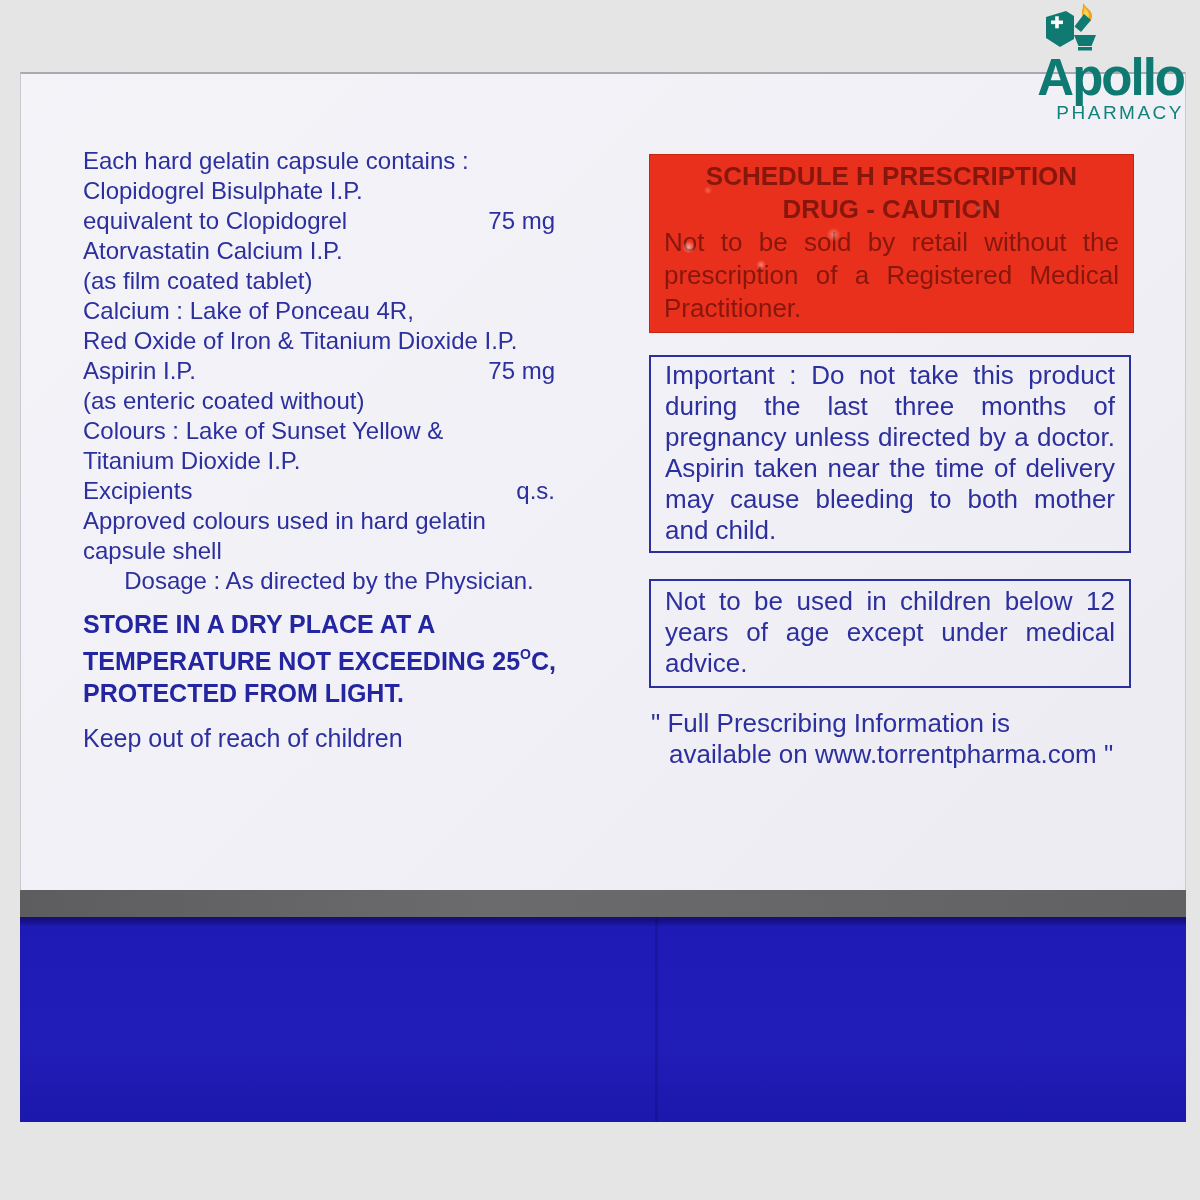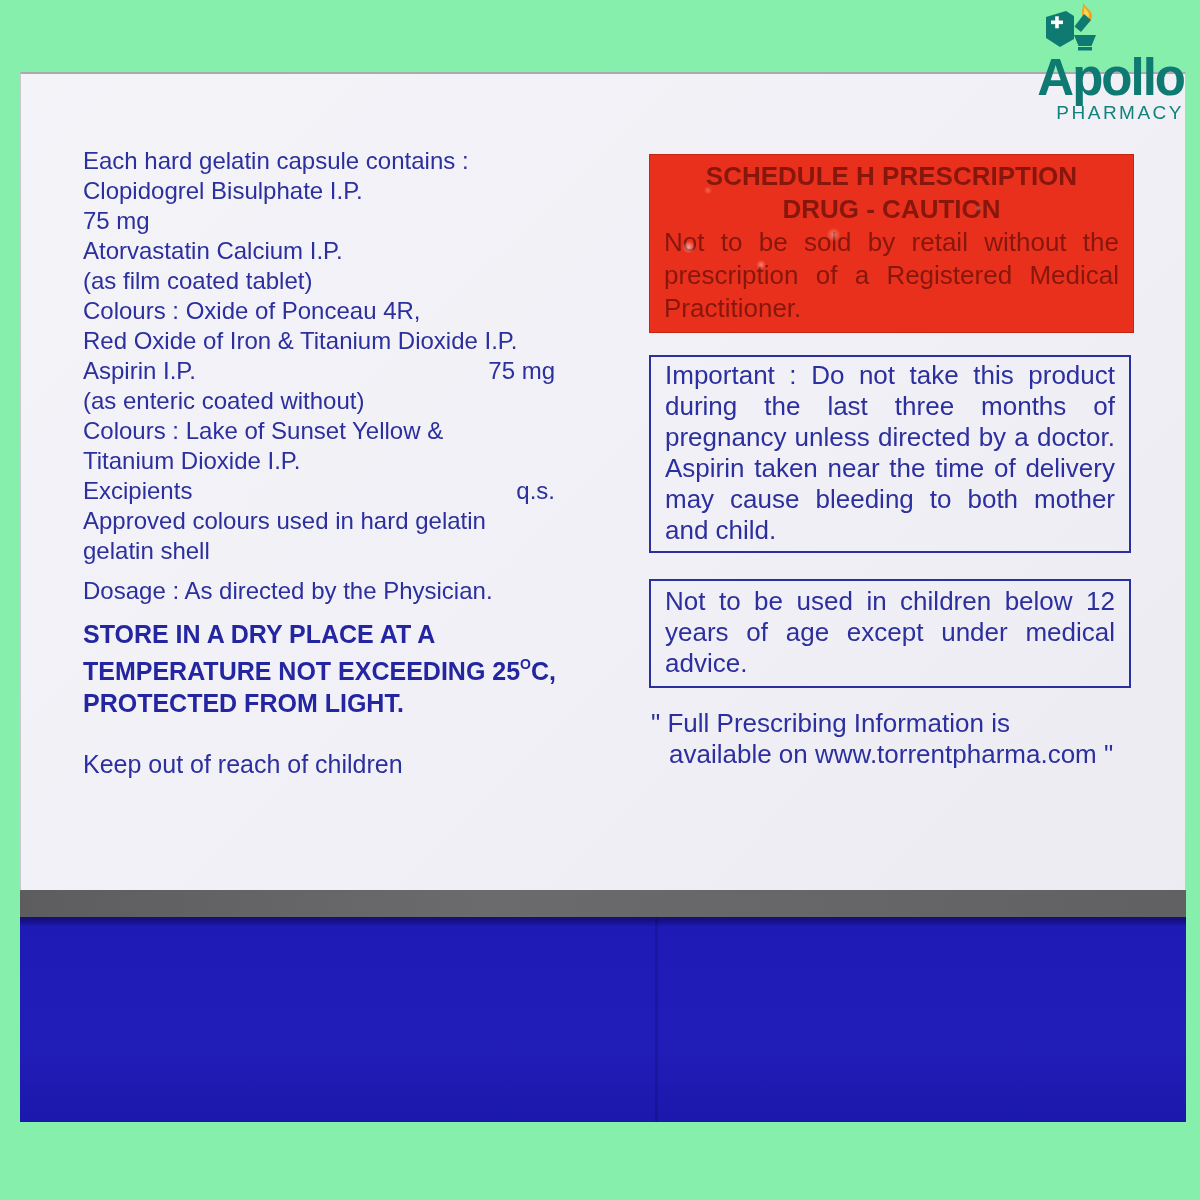--- a/index.html
+++ b/index.html
@@ -1,16 +1,16 @@
 <!DOCTYPE html>
 <html><head>
 <meta charset="utf-8">
 <style>
   html,body{margin:0;padding:0;background:#ffffff;}
-  .stage{position:relative;width:1200px;height:1200px;background:#86efac;overflow:hidden;
+  .stage{position:relative;width:1200px;height:1200px;background:#e5e5e5;overflow:hidden;
          font-family:"Liberation Sans","DejaVu Sans",sans-serif;}
 
   
   .carton{position:absolute;left:20px;top:72px;width:1166px;height:1050px;}
   .label-face{position:absolute;left:0;top:0;width:100%;height:818px;
               background:linear-gradient(135deg,#f4f3f8 0%,#f1f0f6 55%,#ecebf2 100%);
               border-top:2px solid #a9a9b1;border-left:1px solid #c9c9d1;border-right:1px solid #c9c9d1;
               box-sizing:border-box;}
   .gray-strip{position:absolute;left:0;top:818px;width:100%;height:27px;
               background:linear-gradient(90deg,#5d5d60,#6b6b6e 40%,#616164);}
@@ -21,24 +21,24 @@
 
   
   .logo{position:absolute;top:2px;right:16px;width:176px;text-align:right;z-index:5;}
   .logo svg{display:block;margin:0 58px -8px 34px;}
   .brand{font-size:51px;font-weight:bold;color:#0e7a72;letter-spacing:-2px;line-height:52px;}
   .brand-sub{font-size:19px;font-weight:normal;color:#12837b;letter-spacing:2.5px;margin-top:-2px;}
 
   
   .col-left{position:absolute;left:62px;top:72px;width:492px;color:#2c2f9e;}
   .crow{display:flex;justify-content:space-between;font-size:24px;line-height:30px;width:472px;}
-  .dosage{font-size:24px;line-height:30px;margin-top:10px;}
+  .dosage{font-size:24px;line-height:30px;margin-top:0;text-align:center;}
   .storage{font-size:25px;line-height:32px;font-weight:bold;margin-top:12px;color:#2326a0;}
   .storage sup{font-size:14px;position:relative;top:-2px;}
-  .keepout{font-size:25px;line-height:30px;margin-top:30px;}
+  .keepout{font-size:25px;line-height:30px;margin-top:14px;}
 
   
   .col-right{position:absolute;left:628px;top:80px;width:482px;color:#2c2f9e;}
   .red-box{box-sizing:border-box;width:485px;background:#e9301c;border:1px solid #c6250f;
            padding:5px 14px 7px;color:#87170c;position:relative;overflow:hidden;}
   .red-box .wear{position:absolute;inset:0;pointer-events:none;background:
       radial-gradient(circle 9px at 8% 52%, rgba(255,255,255,.55), transparent 70%),
       radial-gradient(circle 7px at 23% 62%, rgba(255,235,220,.45), transparent 70%),
       radial-gradient(circle 10px at 38% 45%, rgba(255,240,230,.4), transparent 70%),
       radial-gradient(circle 5px at 68% 30%, rgba(255,255,255,.35), transparent 70%),
@@ -79,32 +79,33 @@
         <div>
           <div class="crow">
               <span>Each hard gelatin capsule contains :</span>
               <span></span>
             </div>
           <div class="crow">
               <span>Clopidogrel Bisulphate I.P.</span>
               <span></span>
             </div>
           <div class="crow">
+              <span>equivalent to Clopidogrel</span>
               <span>75 mg</span>
             </div>
           <div class="crow">
               <span>Atorvastatin Calcium I.P.</span>
               <span></span>
             </div>
           <div class="crow">
               <span>(as film coated tablet)</span>
               <span></span>
             </div>
           <div class="crow">
-              <span>Colours : Oxide of Ponceau 4R,</span>
+              <span>Calcium : Lake of Ponceau 4R,</span>
               <span></span>
             </div>
           <div class="crow">
               <span>Red Oxide of Iron &amp; Titanium Dioxide I.P.</span>
               <span></span>
             </div>
           <div class="crow">
               <span>Aspirin I.P.</span>
               <span>75 mg</span>
             </div>
@@ -122,21 +123,21 @@
             </div>
           <div class="crow">
               <span>Excipients</span>
               <span>q.s.</span>
             </div>
           <div class="crow">
               <span>Approved colours used in hard gelatin</span>
               <span></span>
             </div>
           <div class="crow">
-              <span>gelatin shell</span>
+              <span>capsule shell</span>
               <span></span>
             </div>
         </div>
 
         <div class="dosage">Dosage : As directed by the Physician.</div>
 
         <div class="storage">
           <span>STORE IN A DRY PLACE AT A</span><br>
           <span>TEMPERATURE NOT EXCEEDING 25</span><sup>O</sup><span>C,</span><br>
           <span>PROTECTED FROM LIGHT.</span>

